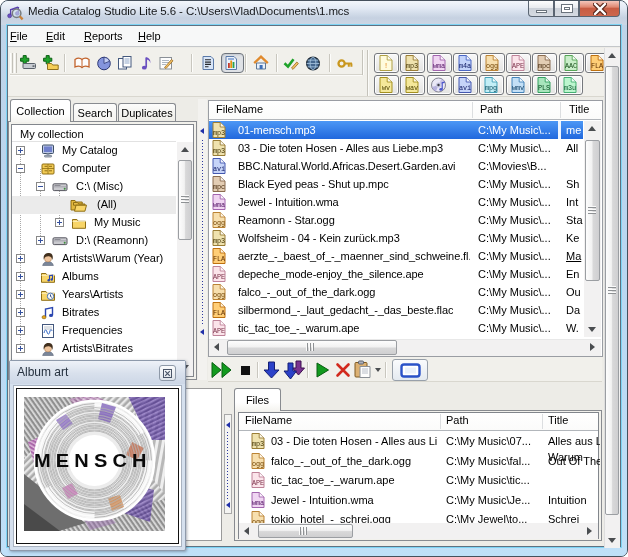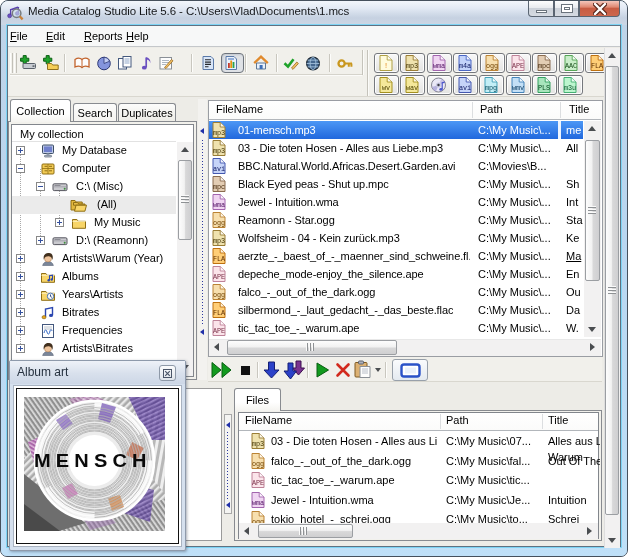--- a/index.html
+++ b/index.html
@@ -66,21 +66,21 @@
 <div class="wbtn wbtnr" style="left:579px;width:41px;border-radius:0 0 4px 0">
   <svg class="abs" style="left:13px;top:2px" width="14" height="12" viewBox="0 0 14 12">
    <path d="M2 1 L12 11 M12 1 L2 11" stroke="#5E2A1E" stroke-width="4.6" stroke-linecap="round"></path>
    <path d="M2 1 L12 11 M12 1 L2 11" stroke="#FFFFFF" stroke-width="2.4" stroke-linecap="round"></path>
     </svg>
   </div>
 <div class="menubar"></div>
 <div class="mi" style="left:10px;top:30px"><u>F</u>ile</div>
 <div class="mi" style="left:46px;top:30px"><u>E</u>dit</div>
 <div class="mi" style="left:84px;top:30px"><u>R</u>eports</div>
-<div class="mi" style="left:126px;top:30px"><u>H</u>elp</div>
+<div class="mi" style="left:138px;top:30px"><u>H</u>elp</div>
 <div class="toolbar"></div>
 <div class="abs" style="left:10px;top:53px;width:3px;height:20px;border-left:1px solid #FDFDFB;border-right:1px solid #C2C0B8"></div>
 <div class="abs" style="left:14px;top:53px;width:3px;height:20px;border-left:1px solid #FDFDFB;border-right:1px solid #C2C0B8"></div>
 <div class="tsep" style="left:64px"></div>
 <div class="tsep" style="left:191px"></div>
 <div class="tsep" style="left:245px"></div>
 <div class="tsep" style="left:276px"></div>
 <div class="tsep" style="left:329px"></div>
 <div class="abs" style="left:362px;top:50px;width:1px;height:25px;background:#C5C3BB;box-shadow:1px 0 0 #FBFBF9"></div>
 <div class="abs" style="left:10px;top:74px;width:352px;height:1px;background:#D5D3CB;box-shadow:0 1px 0 #FBFBF9"></div>
@@ -272,21 +272,21 @@
 <div class="dotline" style="left:59px;top:187px;height:36px;z-index:2"></div>
 <div class="abs" style="left:16px;top:146px;width:9px;height:9px;background:#fff;border:1px solid #888;z-index:3"></div>
 <div class="abs" style="left:18px;top:150px;width:5px;height:1px;background:#35519E;z-index:4"></div>
 <div class="abs" style="left:20px;top:148px;width:1px;height:5px;background:#35519E;z-index:4"></div>
 <svg class="abs" style="left:40px;top:143px;z-index:3" width="16" height="16" viewBox="0 0 16 16">
     <rect x="2.5" y="2" width="11" height="8.5" rx="1" fill="#BCC8E6" stroke="#3D4E66"></rect>
     <rect x="4" y="3.5" width="8" height="5.5" fill="#7080CC"></rect>
     <rect x="6.5" y="10.5" width="3" height="1.8" fill="#9AA4B4"></rect>
     <rect x="4.5" y="12.3" width="7" height="1.8" rx=".5" fill="#ABB4C2" stroke="#5A6474" stroke-width=".6"></rect>
   </svg>
-<div class="trtxt" style="left:62px;top:144px;z-index:3">My Database</div>
+<div class="trtxt" style="left:62px;top:144px;z-index:3">My Catalog</div>
 <div class="abs" style="left:16px;top:164px;width:9px;height:9px;background:#fff;border:1px solid #888;z-index:3"></div>
 <div class="abs" style="left:18px;top:168px;width:5px;height:1px;background:#35519E;z-index:4"></div>
 <svg class="abs" style="left:40px;top:161px;z-index:3" width="16" height="16" viewBox="0 0 16 16">
     <rect x="2" y="3" width="12" height="10" rx="1" fill="#F2CB55" stroke="#8F6E14"></rect>
     <path d="M2 7.5 h12 M8 3 v10" stroke="#8F6E14" stroke-width=".8"></path>
     <rect x="4.5" y="4.8" width="3" height="1" fill="#8F6E14"></rect>
     <rect x="9" y="4.8" width="3" height="1" fill="#8F6E14"></rect>
     <rect x="4.5" y="9.3" width="3" height="1" fill="#8F6E14"></rect>
     <rect x="9" y="9.3" width="3" height="1" fill="#8F6E14"></rect>
   </svg>
@@ -590,21 +590,21 @@
   </svg>
 <div class="txt" style="left:271px;top:492.80000000000007px;z-index:4;max-width:167px;overflow:hidden">Jewel - Intuition.wma</div>
 <div class="txt" style="left:446px;top:492.80000000000007px;z-index:4">C:\My Music\Je...</div>
 <div class="txt" style="left:548px;top:492.80000000000007px;z-index:4;max-width:52px;overflow:hidden">Intuition</div>
 <svg class="abs" style="z-index:4;left:251px;top:511.4000000000001px" width="14" height="16" viewBox="0 0 14 16">
     <path d="M1 .5 h7.2 L13 5 v10.5 H1 z" fill="#F7DFAE" stroke="#BB8334" stroke-width="1"></path>
     <path d="M8.2 .5 V5 H13" fill="#FFFFFF" fill-opacity=".75" stroke="#BB8334" stroke-width=".9"></path>
     <text x="7" y="13.4" font-family="Liberation Mono,monospace" font-size="6.8" font-weight="normal" text-anchor="middle" fill="#6E4000">ogg</text>
   </svg>
 <div class="txt" style="left:271px;top:512.4000000000001px;z-index:4;max-width:167px;overflow:hidden">tokio_hotel_-_schrei.ogg</div>
-<div class="txt" style="left:446px;top:512.4000000000001px;z-index:4">C:\My Music\to...</div>
+<div class="txt" style="left:446px;top:512.4000000000001px;z-index:4">C:\My Jewel\to...</div>
 <div class="txt" style="left:548px;top:512.4000000000001px;z-index:4;max-width:52px;overflow:hidden">Schrei</div>
 <div class="sbtrack" style="left:239px;top:523px;width:359px;height:16px;z-index:4"></div>
 <div class="arrl" style="left:244px;top:527px;z-index:5"></div>
 <div class="sbthumbh" style="left:258px;top:524px;width:95px;height:14px;z-index:5"></div>
 <div class="griph" style="left:300px;top:527px;z-index:6"></div>
 <div class="griph" style="left:303px;top:527px;z-index:6"></div>
 <div class="griph" style="left:306px;top:527px;z-index:6"></div>
 <div class="arrr" style="left:587px;top:527px;z-index:5"></div>
 
 <div class="abs" style="left:9px;top:360px;width:177px;height:191px;background:#D5E0EE;border:1px solid #8E9AAB;border-radius:2px;box-shadow:1px 1px 3px rgba(60,70,90,.45);z-index:10"></div>

